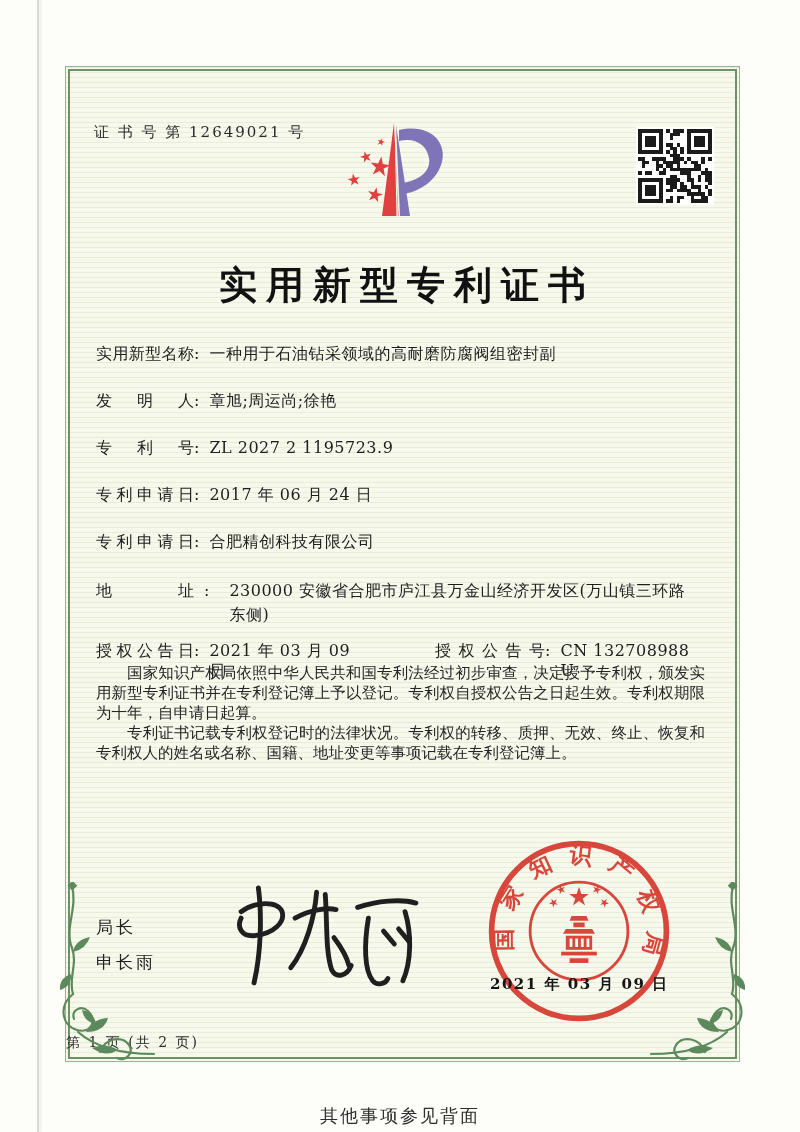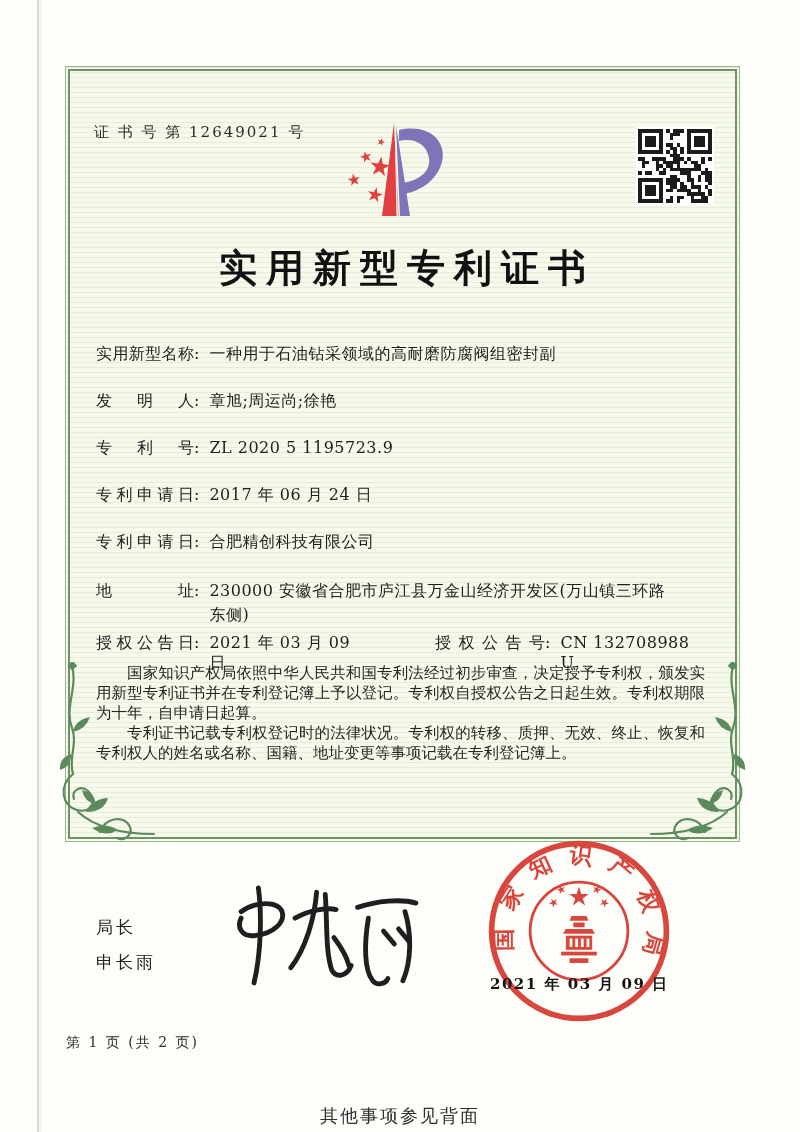--- a/index.html
+++ b/index.html
@@ -5,47 +5,47 @@
   * { margin:0; padding:0; box-sizing:border-box; }
   html,body { width:800px; }
   body { font-family:"DejaVu Serif","Liberation Serif",serif; background:#ffffff; }
 
   .page { position:relative; width:800px; height:1132px; background:#fdfdfa; overflow:hidden; }
 
   .page-edge { position:absolute; left:37px; top:0; bottom:0; width:2px;
                background:rgba(140,155,140,.35); box-shadow:2px 0 2px rgba(180,190,180,.25); }
 
   
-  .frame { position:absolute; left:65px; top:66px; width:675px; height:776px;
+  .frame { position:absolute; left:65px; top:66px; width:675px; height:996px;
            border:1px solid #9ab294;
            background:
              repeating-linear-gradient(180deg, rgba(164,188,138,.20) 0 1px, rgba(255,255,255,0) 1px 5px),
              #f7f9ec; }
   .frame::before { content:""; position:absolute; inset:2px; border:2px solid #6f9168; pointer-events:none; }
 
   .content { position:absolute; inset:0; }
 
   
   .cert-no { position:absolute; left:28px; top:56px; font-size:15px; letter-spacing:2px; color:#2b2b2b; }
 
   .logo { position:absolute; left:275px; top:50px; width:120px; height:120px; }
 
   .qr { position:absolute; left:570px; top:60px; width:78px; height:78px; background:#fff; padding:2px; }
   .qr svg { width:100%; height:100%; }
 
-  .title { position:absolute; left:0; right:0; top:176px; text-align:center;
+  .title { position:absolute; left:0; right:0; top:193px; text-align:center;
            font-size:38px; font-weight:bold; color:#111; letter-spacing:9px; text-indent:9px; }
 
   
   .fields { position:absolute; left:30px; right:32px; top:277px; font-size:16px; color:#1e1e1e; }
   .frow { display:flex; align-items:flex-start; line-height:20px; margin-bottom:27px; }
   .flabel { display:inline-block; width:98px; text-align:justify; text-align-last:justify; flex:none; }
   .fcolon { flex:none; margin-right:10px; }
   .fvalue { letter-spacing:.5px; }
-  .frow.addr { line-height:24px; margin-bottom:6px; }
+  .frow.addr { line-height:24px; margin-bottom:14px;gap:10px; }
   .frow.addr .fvalue { max-width:468px; }
   .frow.grant { margin-bottom:9px; }
   .gpair2 { display:flex; margin-left:64px; }
   .gpair2 .flabel { width:110px; }
 
   
   .paras { position:absolute; left:30px; right:34px; top:596px;
            font-size:15.5px; line-height:20px; color:#262626; text-align:justify; }
   .paras p { text-indent:2em; }
 
@@ -269,21 +269,21 @@
           <span class="fvalue">一种用于石油钻采领域的高耐磨防腐阀组密封副</span>
         </div>
         <div class="frow">
           <span class="flabel">发明人</span>
             <span class="fcolon">:</span>
           <span class="fvalue">章旭;周运尚;徐艳</span>
         </div>
         <div class="frow">
           <span class="flabel">专利号</span>
             <span class="fcolon">:</span>
-          <span class="fvalue">ZL 2020 5 1195723.9</span>
+          <span class="fvalue">ZL 2027 2 1195723.9</span>
         </div>
         <div class="frow">
           <span class="flabel">专利申请日</span>
             <span class="fcolon">:</span>
           <span class="fvalue">2017 年 06 月 24 日</span>
         </div>
         <div class="frow">
           <span class="flabel">专利申请日</span>
             <span class="fcolon">:</span>
           <span class="fvalue">合肥精创科技有限公司</span>

